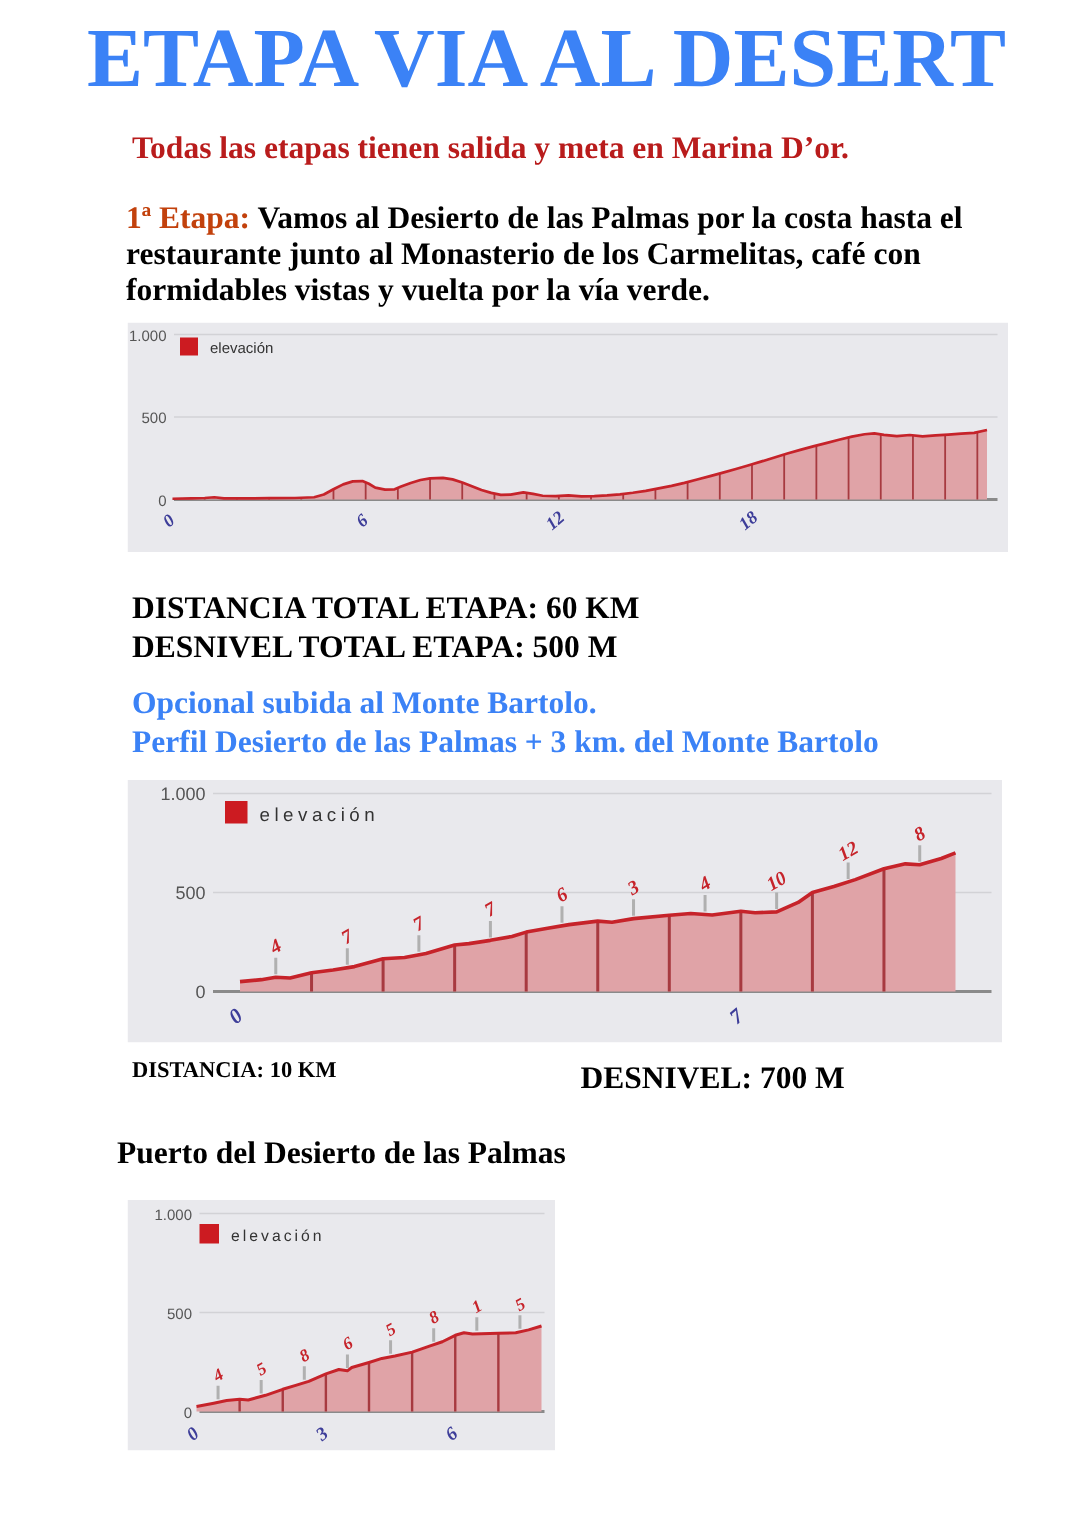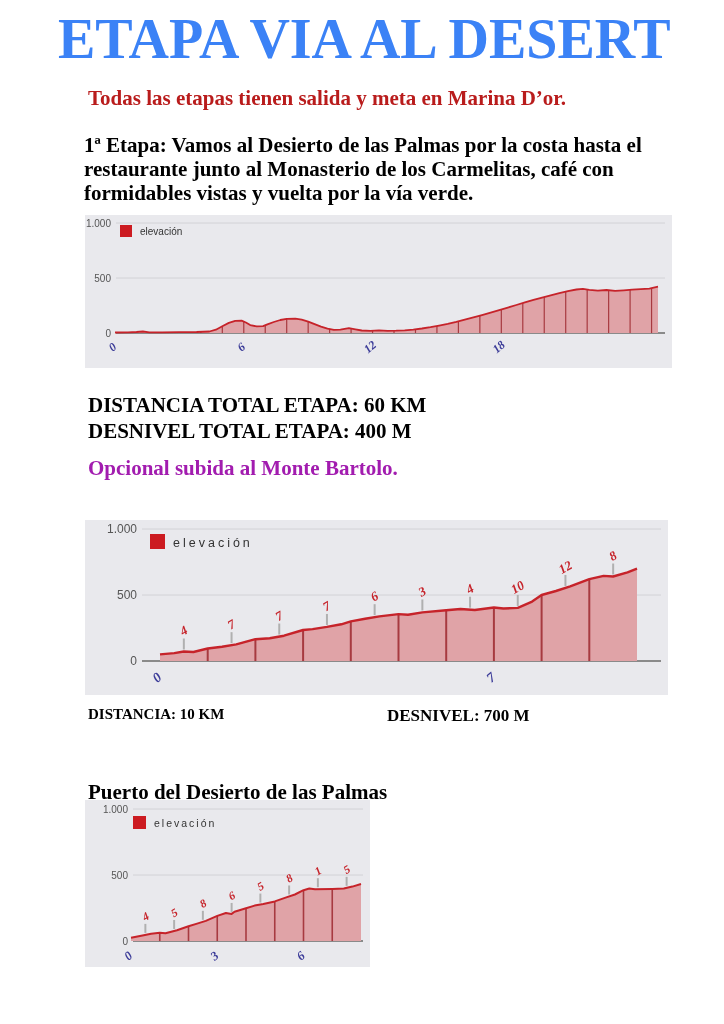--- a/index.html
+++ b/index.html
@@ -8,26 +8,26 @@
     font-family:"Liberation Serif", serif;overflow:hidden;
   }
   .abs{position:absolute;}
   .doc-title{
     left:58px;top:10px;width:640px;
     font-size:56px;font-weight:bold;color:#3b82f6;
     letter-spacing:0px;line-height:1.05;white-space:nowrap;
   }
   .intro{left:88px;top:86px;font-size:21px;font-weight:bold;color:#b91c1c;}
   .stage{left:84px;top:133px;width:604px;font-size:21px;font-weight:bold;line-height:24px;color:#000;}
-  .stage .stage-label{color:#000000;}
+  .stage .stage-label{color:#c2410c;}
   .totals{left:88px;top:380px;font-size:21px;font-weight:bold;line-height:26px;color:#000;margin-top:12px;}
-  .optional{left:88px;top:455px;font-size:21px;font-weight:bold;line-height:26px;color:#a21caf;}
+  .optional{left:88px;top:455px;font-size:21px;font-weight:bold;line-height:26px;color:#3b82f6;}
   .stats2-a{left:88px;top:706px;font-size:15px;font-weight:bold;color:#000;}
-  .stats2-b{left:387px;top:706px;font-size:17px;font-weight:bold;color:#000;}
-  .section3{left:88px;top:756px;font-size:21px;font-weight:bold;color:#000;margin-top:24px;}
+  .stats2-b{left:387px;top:706px;font-size:21px;font-weight:bold;color:#000;}
+  .section3{left:78px;top:756px;font-size:21px;font-weight:bold;color:#000;}
   .chart{position:absolute;}
   #chartA{left:85px;top:215px;}
   #chartB{left:85px;top:520px;}
   #chartC{left:85px;top:800px;}
   svg{display:block;}
 </style>
 </head>
 <body>
 
 <div class="abs doc-title">ETAPA VIA AL DESERT</div>
@@ -79,25 +79,26 @@
       <text x="158.77470355731225" y="135" text-anchor="middle" fill="#3d3d99" font-size="12" font-style="italic" font-weight="bold" font-family="&quot;Liberation Serif&quot;, serif" transform="rotate(-40 158.77470355731225 135)">6</text>
       <text x="287.5494071146245" y="135" text-anchor="middle" fill="#3d3d99" font-size="12" font-style="italic" font-weight="bold" font-family="&quot;Liberation Serif&quot;, serif" transform="rotate(-40 287.5494071146245 135)">12</text>
       <text x="416.32411067193675" y="135" text-anchor="middle" fill="#3d3d99" font-size="12" font-style="italic" font-weight="bold" font-family="&quot;Liberation Serif&quot;, serif" transform="rotate(-40 416.32411067193675 135)">18</text>
       <rect x="35" y="10" width="12" height="12" fill="#cc1b21"></rect>
       <text x="55" y="20" fill="#333" font-size="10" letter-spacing="0" font-family="&quot;Liberation Sans&quot;, sans-serif">elevación</text>
     </svg>
 </div>
 
 <div class="abs totals">
   <div>DISTANCIA TOTAL ETAPA: 60 KM</div>
-  <div>DESNIVEL TOTAL ETAPA: 400 M</div>
+  <div>DESNIVEL TOTAL ETAPA: 500 M</div>
 </div>
 
 <div class="abs optional">
   <div>Opcional subida al Monte Bartolo.</div>
+  <div>Perfil Desierto de las Palmas + 3 km. del Monte Bartolo</div>
 </div>
 
 <div class="abs chart" id="chartB">
   <svg width="583" height="175">
       <rect x="0" y="0" width="583" height="175" fill="#e9e9ed"></rect>
       <line x1="57" y1="141" x2="576" y2="141" stroke="#8a8a8a" stroke-width="2"></line>
       <text x="52" y="145" text-anchor="end" fill="#555555" font-size="12" font-family="&quot;Liberation Sans&quot;, sans-serif">0</text>
       <line x1="57" y1="75" x2="576" y2="75" stroke="#d2d2d6" stroke-width="1"></line>
       <text x="52" y="79" text-anchor="end" fill="#555555" font-size="12" font-family="&quot;Liberation Sans&quot;, sans-serif">500</text>
       <line x1="57" y1="9" x2="576" y2="9" stroke="#d2d2d6" stroke-width="1"></line>

